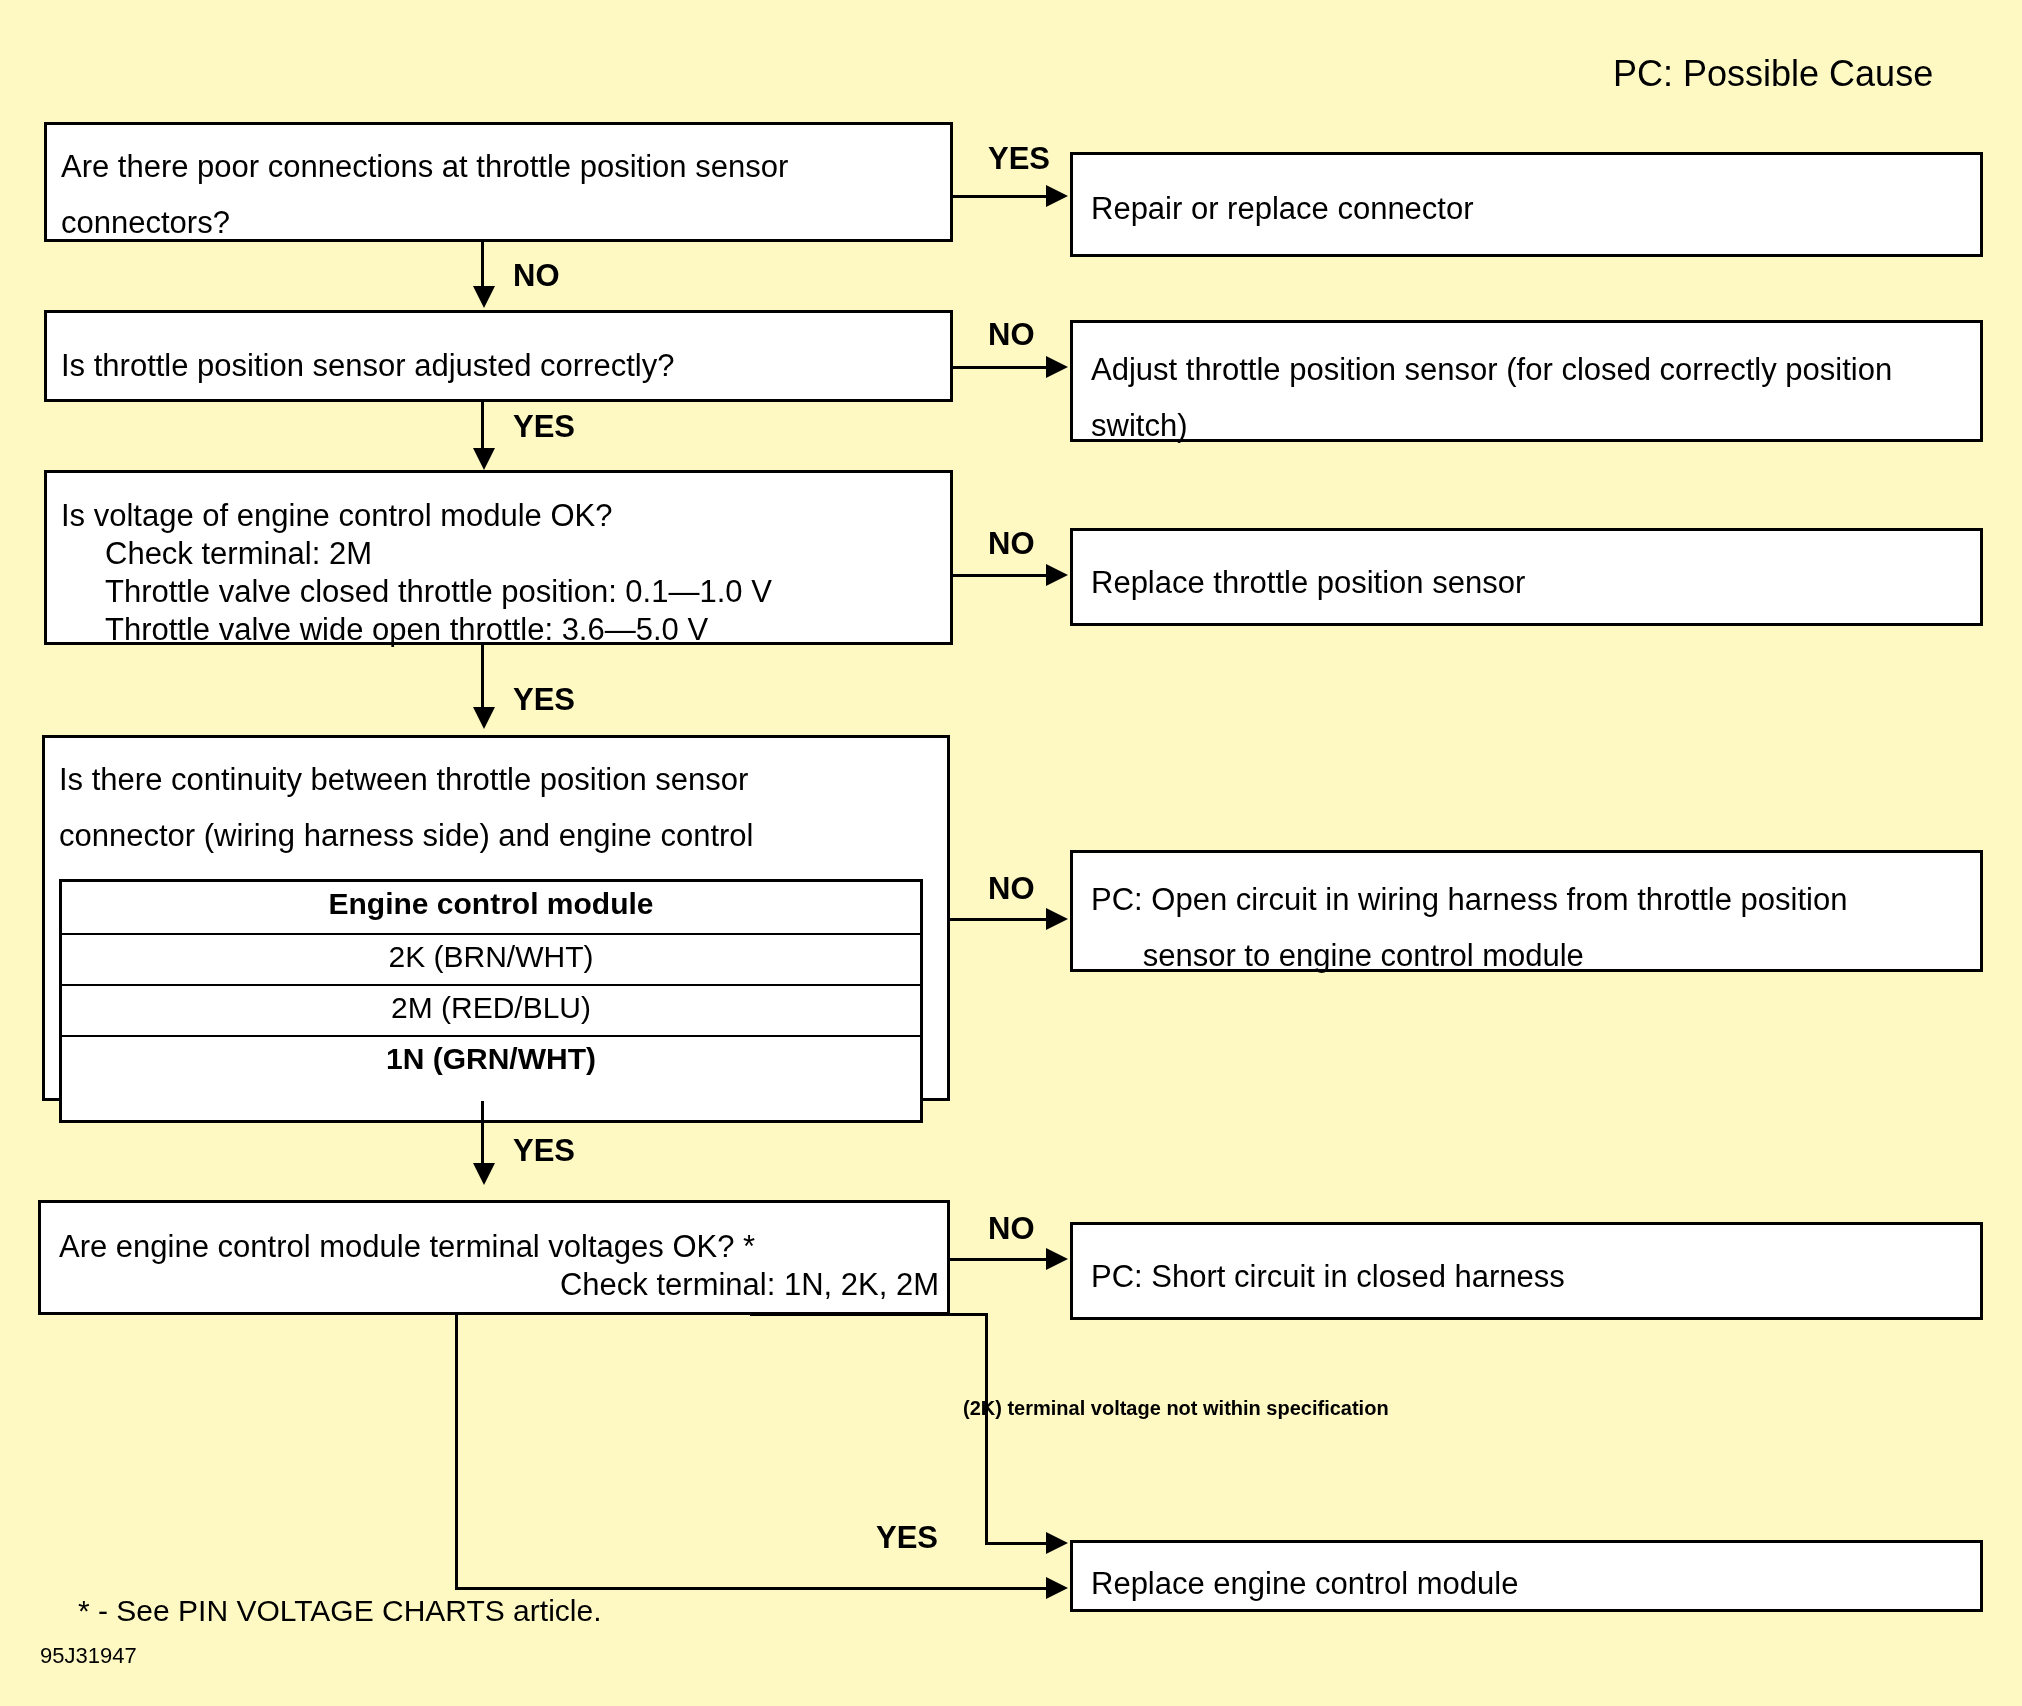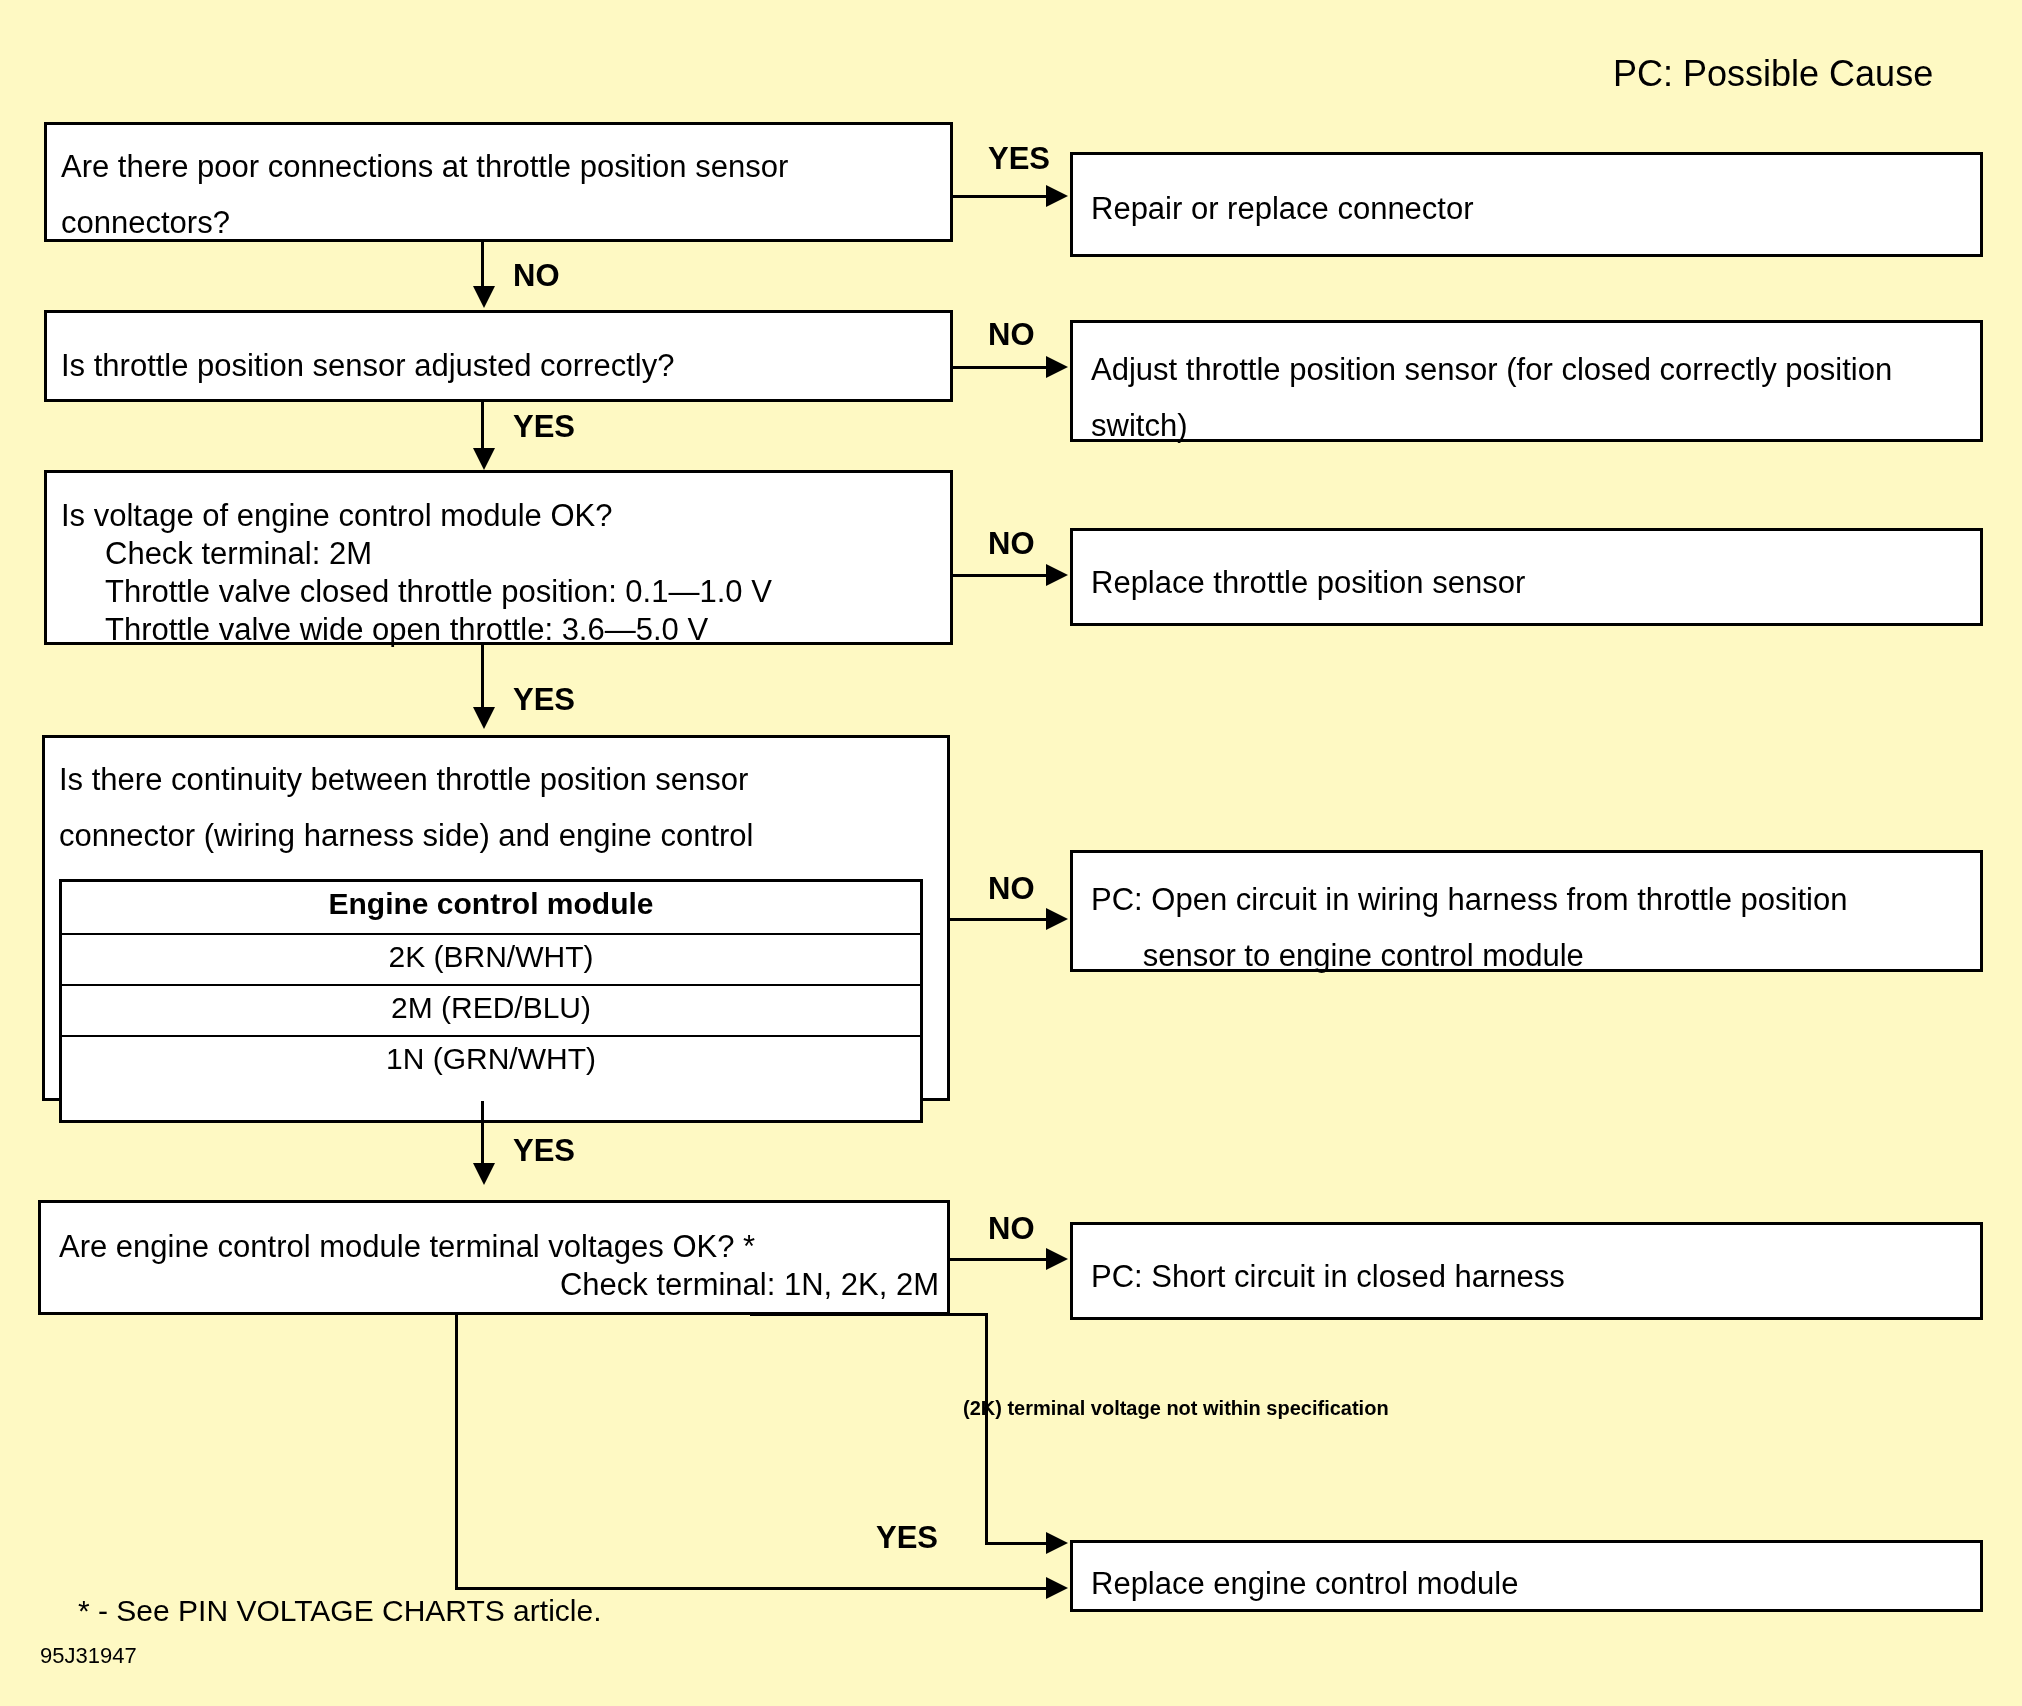--- a/index.html
+++ b/index.html
@@ -172,21 +172,21 @@
 
   <div class="box" style="left:42px; top:735px; width:908px; height:366px;">
     <div class="box-text" style="left:14px; top:14px; width:870px;">Is there continuity between throttle position sensor
 connector (wiring harness side) and engine control
 module?</div>
 
     <div class="ecm-table" style="left:14px; top:141px; width:864px; height:244px;">
       <div class="ecm-row ecm-head" style="height:53px;">Engine control module</div>
       <div class="ecm-row" style="height:51px;">2K (BRN/WHT)</div>
       <div class="ecm-row" style="height:51px;">2M (RED/BLU)</div>
-      <div class="ecm-row" style="height:48px;">1N (GRN/WHT)</div>
+      <div class="ecm-row" style="height:48px;font-weight:bold;">1N (GRN/WHT)</div>
     </div>
   </div>
 
   <div class="hline" style="left:950px; top:918px; width:98px;"></div>
   <div class="arrow-right" style="left:1046px; top:908px;"></div>
   <div class="edge-label" style="left:988px; top:872px;">NO</div>
 
   <div class="box" style="left:1070px; top:850px; width:913px; height:122px;">
     <div class="box-text" style="left:18px; top:19px; width:880px;">PC: Open circuit in wiring harness from throttle position
       sensor to engine control module</div>

